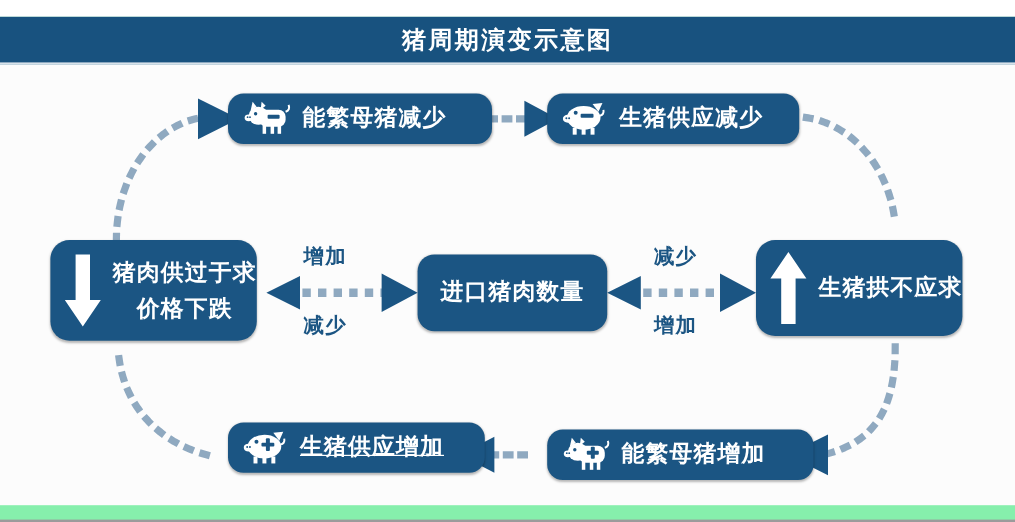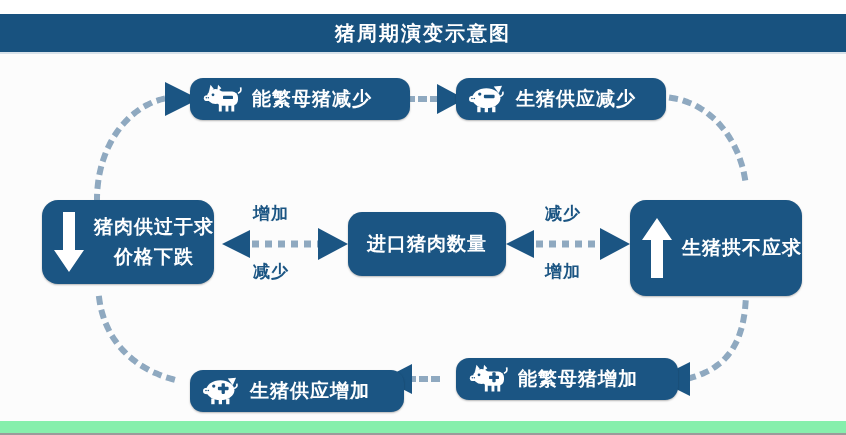--- a/index.html
+++ b/index.html
@@ -220,32 +220,32 @@
       <span class="twoline">
         <span>猪肉供过于求</span>
         <span>价格下跌</span>
       </span>
     </div>
 
     <div class="node center" style="left:348px; top:158px; width:158px; height:64px;">
       <span class="nlabel">进口猪肉数量</span>
     </div>
 
-    <div class="node side" style="left:630px; top:146px; width:172px; height:96px;">
+    <div class="node side" style="left:630px; top:146px; width:172px; height:80px;">
       <span>
         <svg class="icon-svg" width="34" height="68" viewBox="0 0 34 68" aria-hidden="true">
           <polygon points="17,4 32,26 23,26 23,64 11,64 11,26 2,26" fill="#ffffff"></polygon>
         </svg>
       </span>
       <span class="twoline">
         <span>生猪拱不应求</span>
       </span>
     </div>
 
-    <div class="node pill" style="left:190px; top:316px; width:214px;">
+    <div class="node pill" style="left:190px; top:298px; width:214px;text-decoration:underline;">
       <span>
         <svg class="icon-svg" width="38" height="30" viewBox="0 0 46 36" aria-hidden="true">
           <path d="M30 3 L40 2 L36 11 Z" fill="#ffffff"></path>
           <ellipse cx="21" cy="17" rx="17" ry="12" fill="#ffffff"></ellipse>
           <ellipse cx="5" cy="18" rx="5" ry="4" fill="#ffffff"></ellipse>
           <circle cx="3.6" cy="17.4" r="1" fill="#1b5583"></circle>
           <circle cx="6.4" cy="17.4" r="1" fill="#1b5583"></circle>
           <circle cx="13" cy="12" r="2" fill="#1b5583"></circle>
           <rect x="18" y="13" width="13" height="4" rx="1" fill="#1b5583"></rect>
           <rect x="22.5" y="8.5" width="4" height="13" rx="1" fill="#1b5583"></rect>

